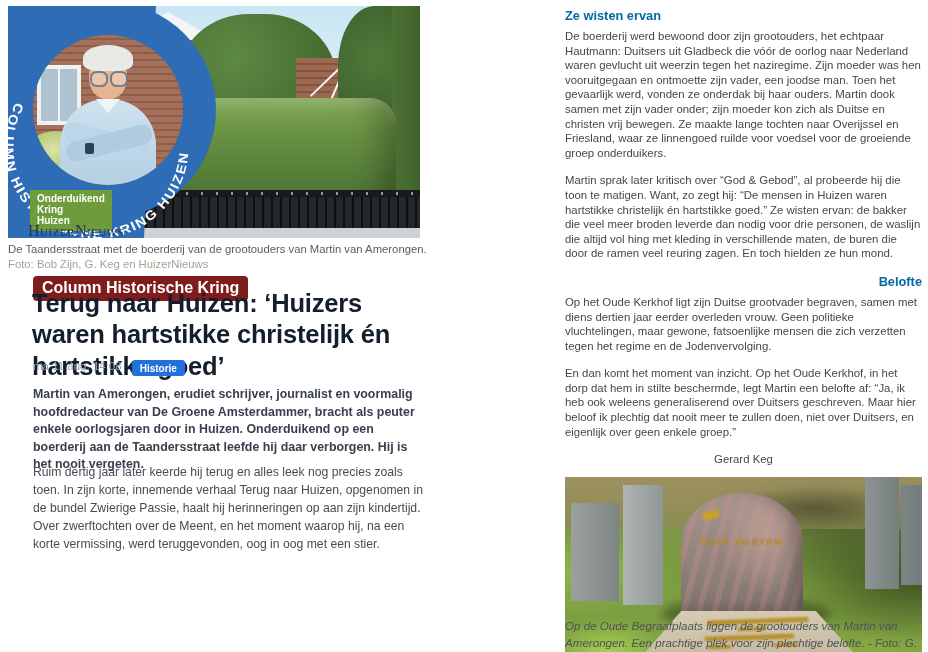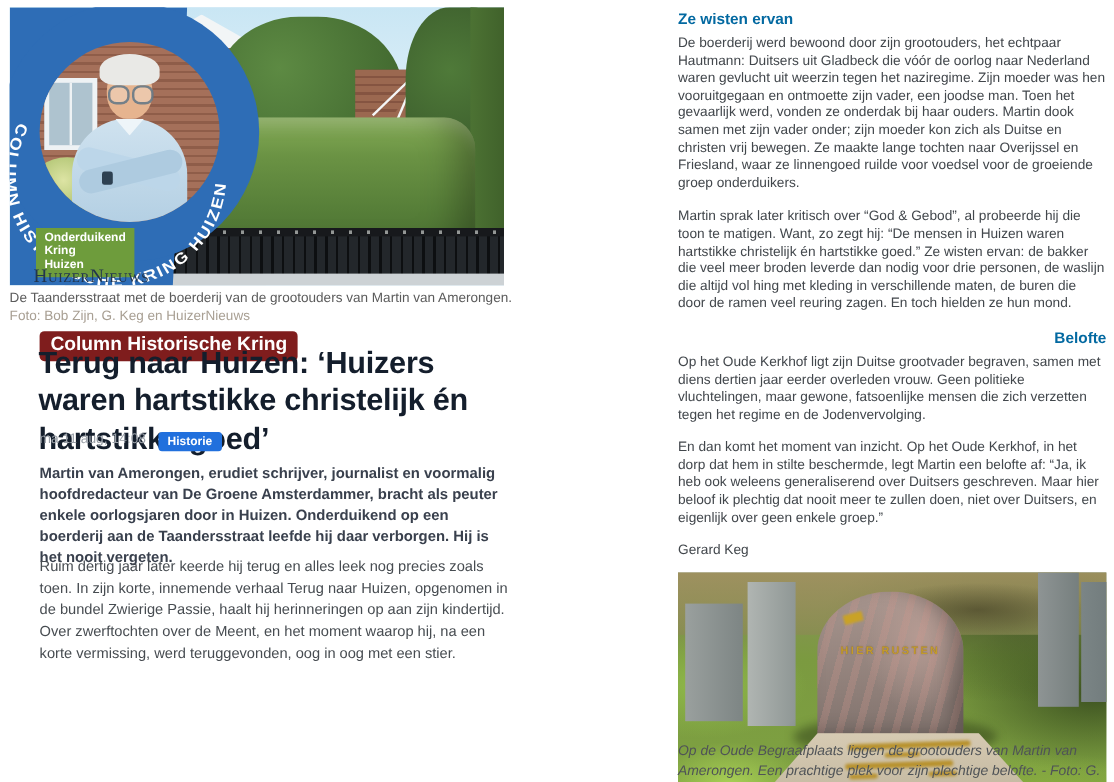--- a/index.html
+++ b/index.html
@@ -84,21 +84,21 @@
       padding:2.5px 8px;border-radius:3px;}
   .intro{position:absolute;left:33px;top:386px;width:394px;margin:0;
       font-size:12.4px;font-weight:bold;color:#39404d;line-height:1.42;}
   .lede{position:absolute;left:33px;top:464px;width:394px;margin:0;
       font-size:12.2px;color:#474c51;line-height:1.47;}
   
   .col-right{position:absolute;left:565px;top:8px;width:357px;}
   .col-right h2{margin:0 0 6px 0;font-size:12.8px;color:#0369a1;}
   .col-right p{margin:0 0 13px 0;font-size:11.4px;line-height:14.6px;color:#42474c;}
   .col-right h2.h-belofte{margin-top:6px;text-align:right;}
-  .sig{margin-bottom:0 !important;}
+  .sig{margin-bottom:0 !important;text-align:center;}
   .grave{position:relative;width:357px;height:226px;margin:10px 0 0 0;overflow:hidden;
       background:
         radial-gradient(90px 50px at 12% 78%, #a8cf55, transparent 70%),
         radial-gradient(120px 60px at 6% 42%, #8fb949, transparent 72%),
         radial-gradient(160px 70px at 85% 88%, #8fb23f, transparent 70%),
         radial-gradient(210px 90px at 78% 18%, rgba(45,62,24,.6), transparent 75%),
         radial-gradient(180px 90px at 97% 45%, rgba(40,58,22,.75), transparent 72%),
         linear-gradient(180deg,#8d8d60 0%,#7b9a40 32%,#7fa542 100%);}
   .grave *{position:absolute;}
   .dirt{left:0;top:0;width:100%;height:52px;

